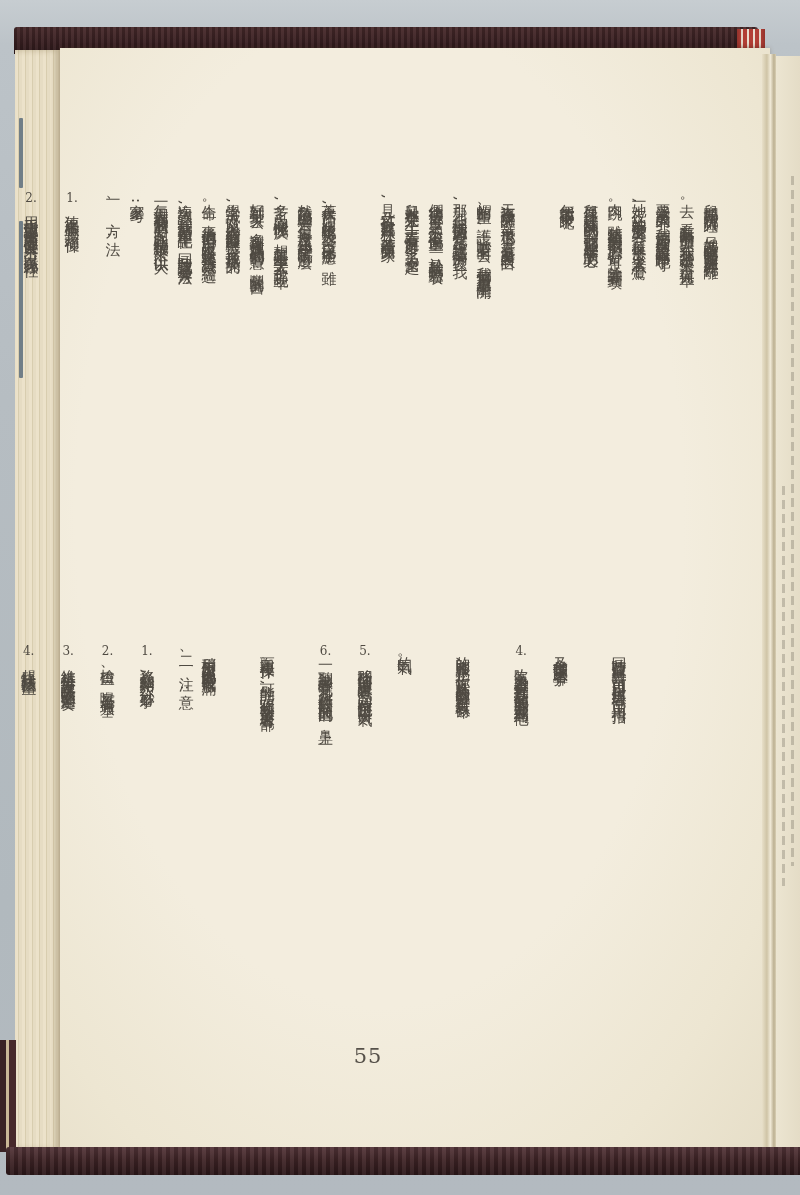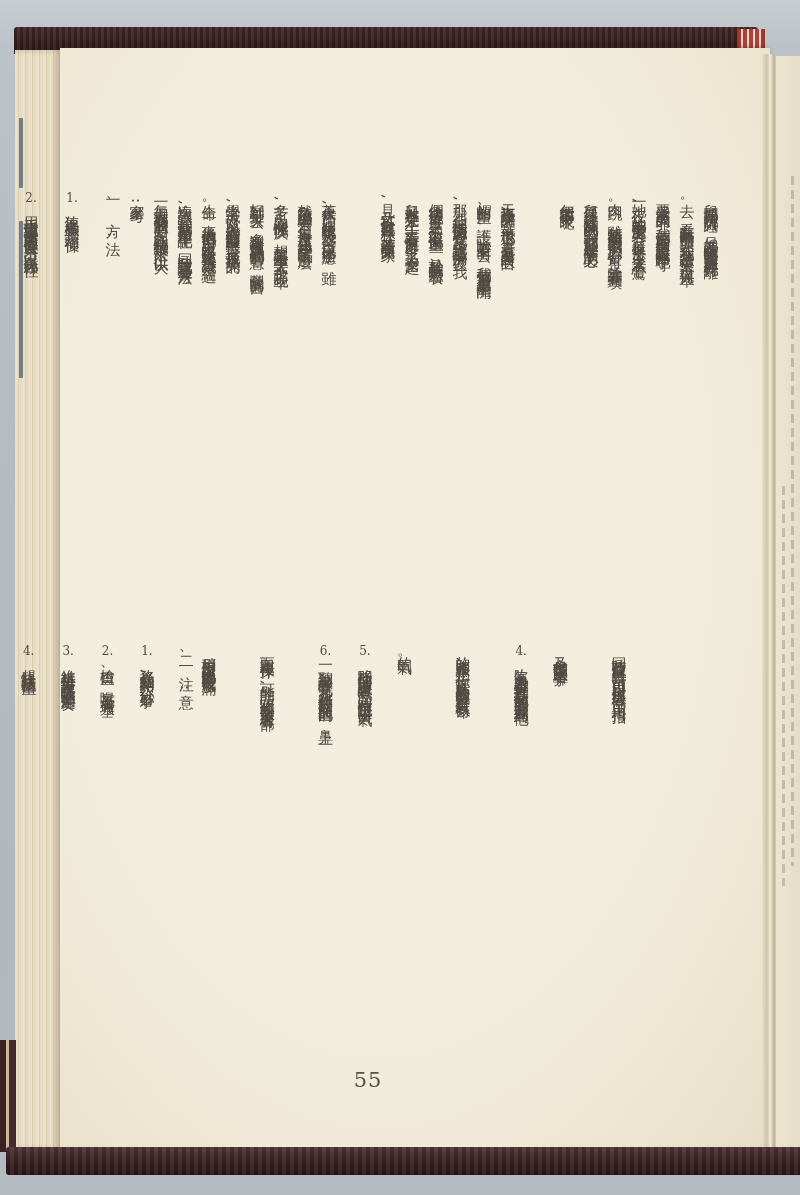--- a/index.html
+++ b/index.html
@@ -78,21 +78,21 @@
   .vtop p{line-height:24px;}
   .vbottom p{line-height:22.4px;}
   .col.pfirst{padding-block-start:35px;}
   .col.cont{padding-block-start:36px;}
   .col.item{padding-block-start:17px;}
   .num{
     text-combine-upright:all;
     font-size:12px;letter-spacing:0;margin-block-end:3px;
   }
   .pageno{
-    position:absolute;left:286px;top:1020px;width:44px;text-align:center;
+    position:absolute;left:286px;top:996px;width:44px;text-align:center;
     font-size:21px;letter-spacing:1px;color:#56514a;
   }
 </style>
 </head>
 <body>
 
 <div class="scene">
   <div class="cover-top"></div>
   <div class="headband"></div>
   <div class="stack-left"></div>

